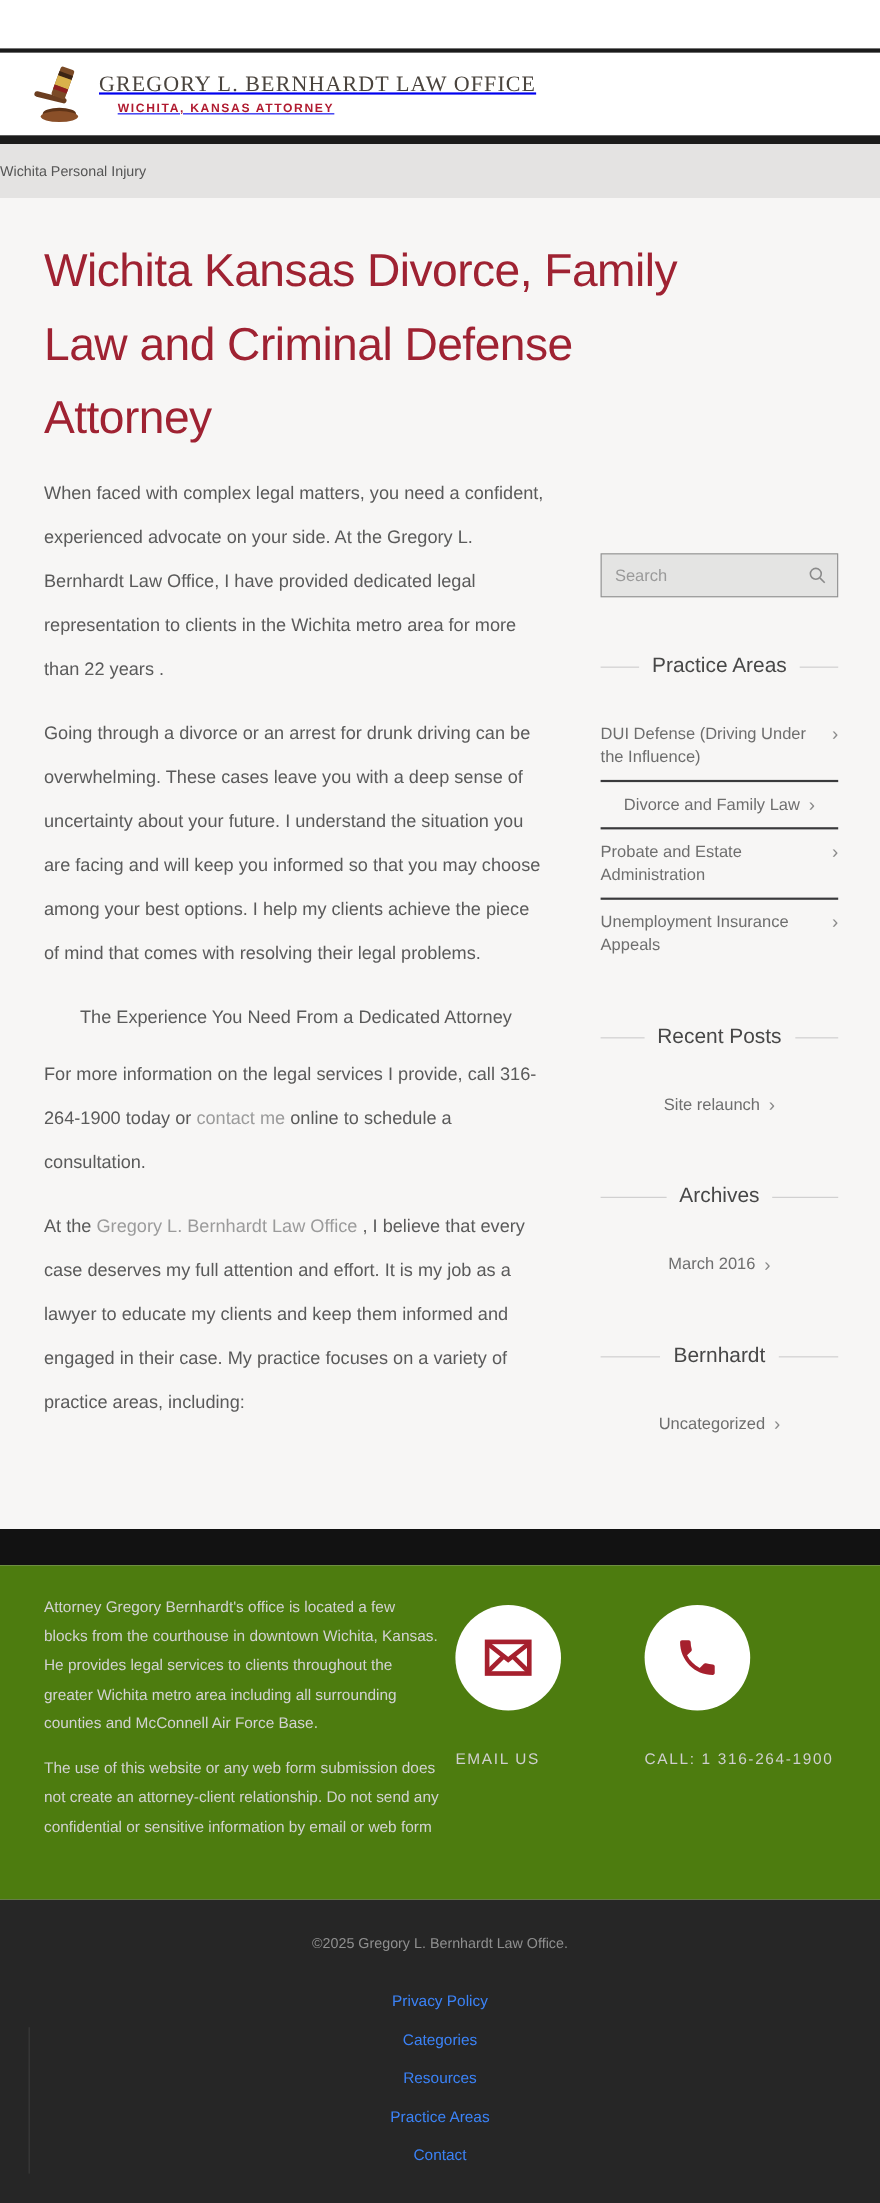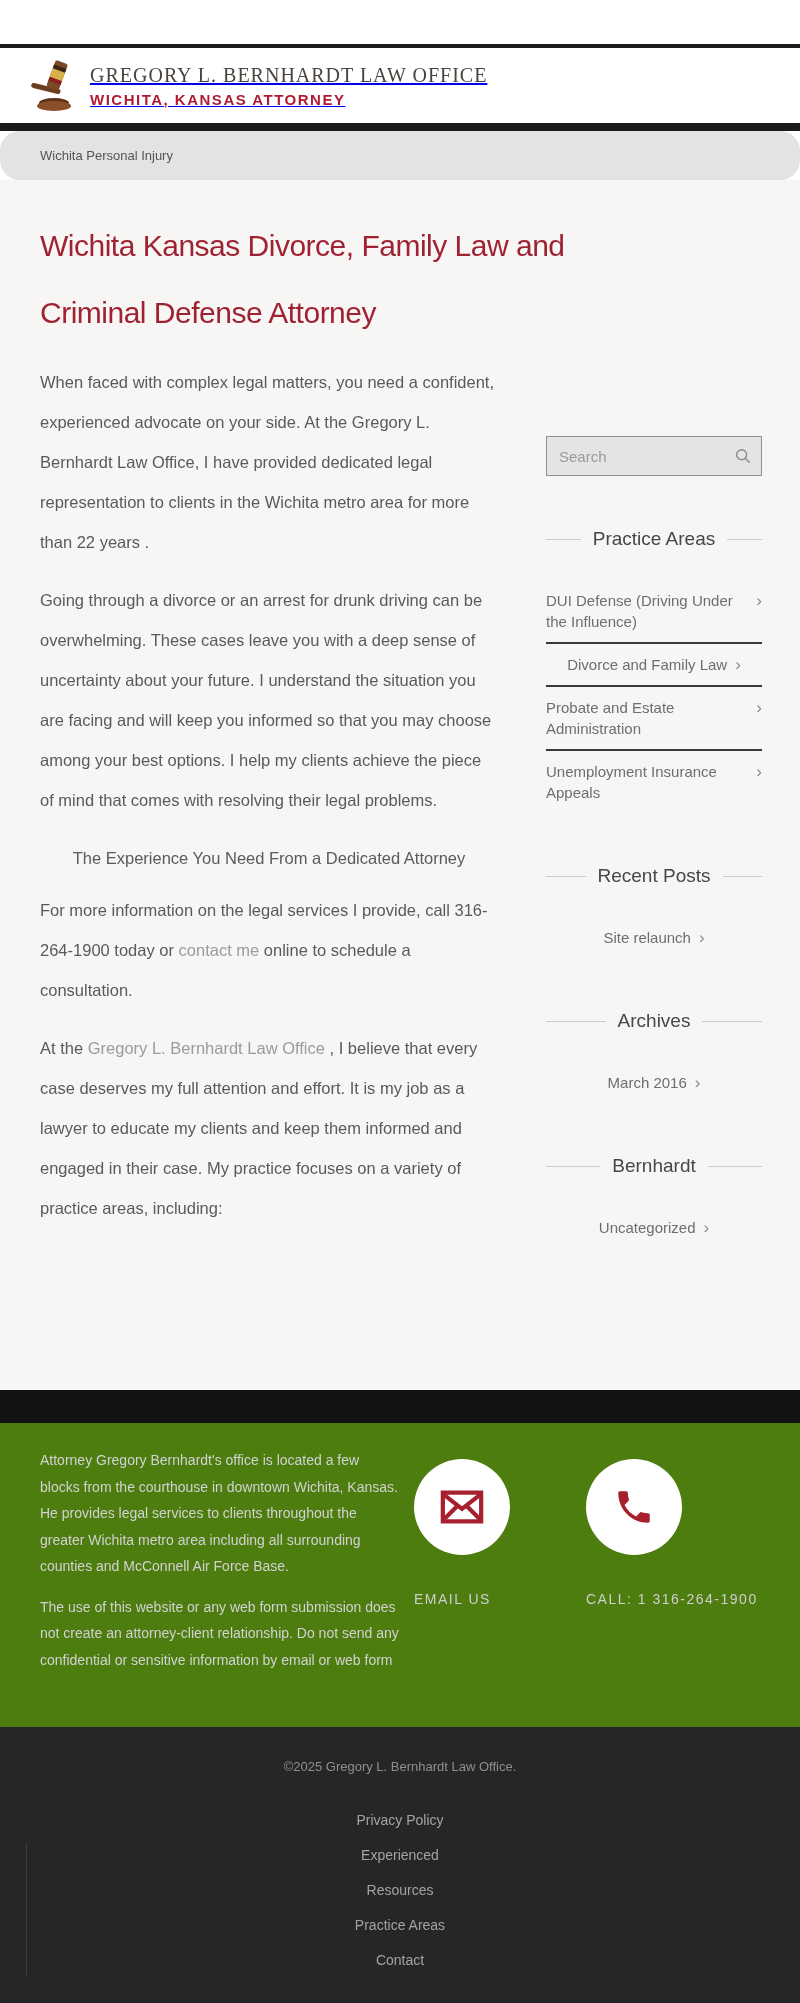--- a/index.html
+++ b/index.html
@@ -7,28 +7,28 @@
   body { position:relative; }
 
   
   .top-strip { height:44px; background:#ffffff; }
   .rule-thin { height:4px; background:#1b1b1b; }
   .site-header { height:75px; background:#ffffff; display:flex; align-items:center; padding-left:30px; }
   .rule-thick { height:8px; background:#1b1b1b; }
   .logo-gavel { width:50px; height:54px; margin-right:10px; flex:0 0 auto; }
   .brand-text { display:flex; flex-direction:column; }
   .brand-name { font-family:"Liberation Serif", serif; font-size:20px; letter-spacing:1px; color:#4a443e; }
-  .brand-tagline { font-size:15px; font-weight:bold; letter-spacing:1.5px; color:#b01b31; margin-top:4px; }
-
-  .breadcrumb-bar { height:49px; background:#e4e3e2; line-height:49px; padding-left:40px;
-                    font-size:13px; color:#555;border-radius:20px; }
+  .brand-tagline { font-size:11px; font-weight:bold; letter-spacing:1.5px; color:#b01b31; margin-top:4px;margin-left:17px; }
+
+  .breadcrumb-bar { height:49px; background:#e4e3e2; line-height:49px; 
+                    font-size:13px; color:#555; }
 
   
   .content-bg { background:#f7f6f5; height:1210px; padding:0 40px; overflow:hidden; }
-  h1.page-title { margin-top:32px; width:600px; font-size:30px; line-height:67px; font-weight:400;
+  h1.page-title { margin-top:32px; width:600px; font-size:42px; line-height:67px; font-weight:400;
                   letter-spacing:-0.5px; color:#9f2232; }
   .columns { display:flex; margin-top:16px; }
   .main-col { width:458px; margin-right:48px; flex:0 0 auto; }
   .side-col { width:216px; margin-top:74px; flex:0 0 auto; }
 
   .main-col h2.sub-title { font-size:33px; line-height:59px; font-weight:400; color:#3f3f3f;
                            letter-spacing:-0.3px; margin-bottom:14px; }
   .main-col p { font-size:16.5px; line-height:40px; color:#5a5a5a; margin-bottom:18px; }
   .main-col p.centered { text-align:center; margin-bottom:12px; }
   a.gray-link { color:#9b9b9b; text-decoration:none; }
@@ -58,21 +58,21 @@
   .footer-contact { display:flex; margin-left:12px; }
   .icon-col { width:172px; display:flex; flex-direction:column; align-items:flex-start; }
   .icon-circle { width:96px; height:96px; border-radius:50%; background:#ffffff; margin-top:26px;
                  display:flex; align-items:center; justify-content:center; }
   .icon-label { margin-top:36px; color:#cfcfcf; font-size:14px; letter-spacing:1.5px; white-space:nowrap; }
 
   .footer-bottom { height:276px; background:#262626; position:relative; }
   .copyright { text-align:center; padding-top:32px; color:#8f8f8f; font-size:13px; }
   ul.footer-nav { list-style:none; margin-top:28px; text-align:center; }
   ul.footer-nav li { height:35px; line-height:35px; }
-  ul.footer-nav li a { color:#a3a3a3; font-size:14px; text-decoration:none; }
+  ul.footer-nav li a { color:#3b82f6; font-size:14px; text-decoration:none; }
   .nav-side-line { position:absolute; left:26px; top:116px; width:1px; height:133px; background:#3d3d3d; }
 </style>
 </head>
 <body>
 
 <div class="top-strip"></div>
 <div class="rule-thin"></div>
 
 <header class="site-header">
   <svg class="logo-gavel" viewBox="0 0 50 54">
@@ -209,21 +209,21 @@
 
 <div class="footer-bottom">
   <div class="copyright">©2025 Gregory L. Bernhardt Law Office.</div>
   <div class="nav-side-line"></div>
   <ul class="footer-nav">
   <li>
     <a href="#">Privacy Policy</a>
   </li>
 
   <li>
-    <a href="#">Experienced</a>
+    <a href="#">Categories</a>
   </li>
 
   <li>
     <a href="#">Resources</a>
   </li>
 
   <li>
     <a href="#">Practice Areas</a>
   </li>
 

